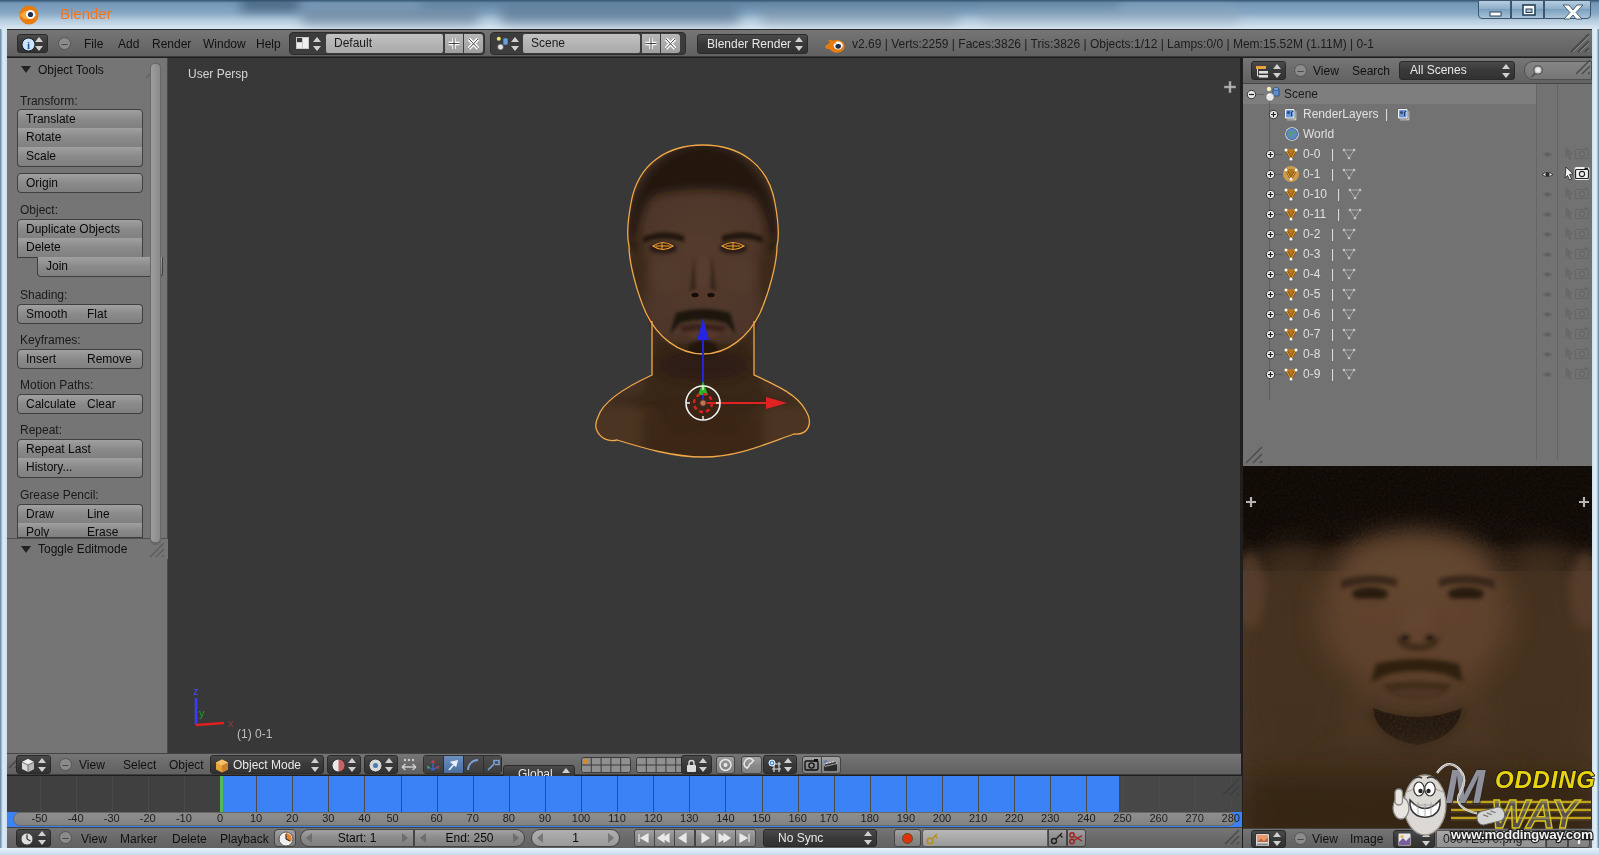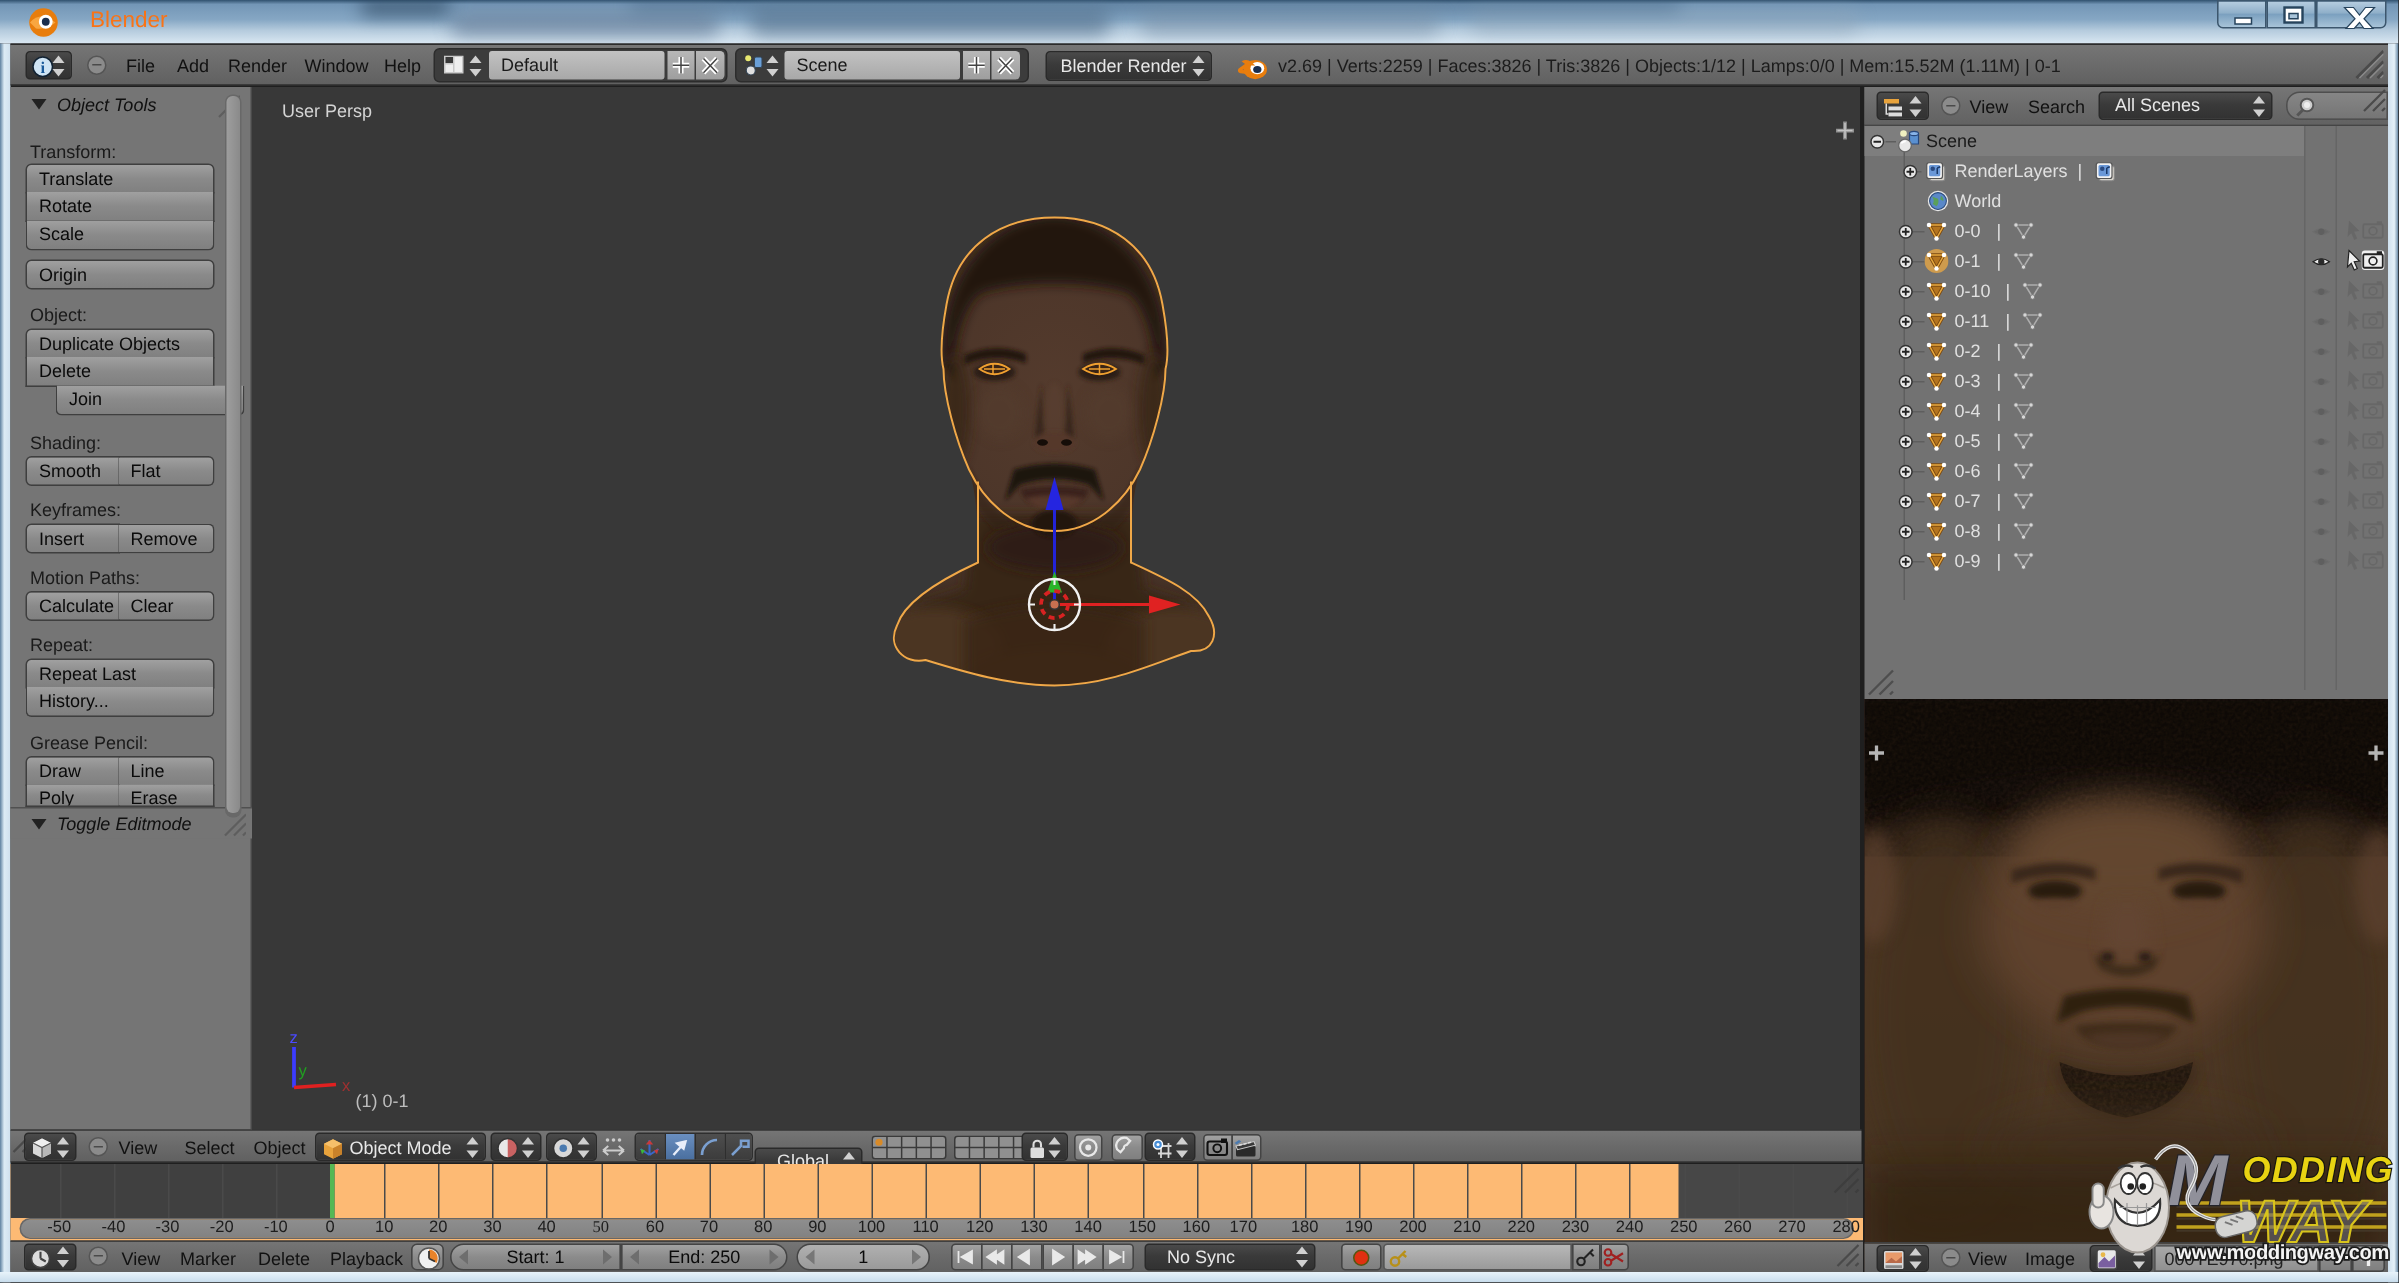--- a/index.html
+++ b/index.html
@@ -27,33 +27,33 @@
 .updown:before { content:""; position:absolute; left:0; top:0; border-left:4.5px solid transparent; border-right:4.5px solid transparent; border-bottom:5px solid #d0d0d0; }
 .updown:after { content:""; position:absolute; left:0; bottom:0; border-left:4.5px solid transparent; border-right:4.5px solid transparent; border-top:5px solid #d0d0d0; }
 .minus { width:13px; height:13px; border-radius:50%; background:#8b8b8b; border:1px solid #555; color:#333; font-size:11px; line-height:10px; text-align:center; }
 
 
 #infobar { left:7px; top:29px; width:1585px; height:28px; background:linear-gradient(#757575,#6a6a6a 55%,#616161); border-top:1px solid #2b2b2b; border-bottom:1px solid #3a3a3a;}
 #infobar .menutext { position:absolute; top:7px; }
 
 
 #toolshelf { left:7px; top:58px; width:161px; height:695px; background:#757575; border-right:1px solid #4a4a4a; }
-.panelhdr { font-size:12px; color:#101010;font-style:italic; }
+.panelhdr { font-size:12px; color:#101010; }
 .tbtn { position:absolute; left:10px; width:126px; height:20px; background:linear-gradient(#a0a0a0,#8a8a8a 50%,#808080); border:1px solid #3f3f3f; color:#0a0a0a; font-size:12px; padding-left:8px; line-height:18px; }
 .tlabel { position:absolute; left:13px; font-size:12px; color:#1a1a1a; }
 #tsscroll { left:143px; top:5px; width:11px; height:482px; background:#686868; border-radius:5px; }
 #tsscroll .thumb { position:absolute; left:1px; top:1px; width:9px; height:478px; background:linear-gradient(90deg,#9e9e9e,#8a8a8a); border-radius:4px; }
 
 
 #viewport { left:168px; top:58px; width:1072px; height:695px; background:#383838; }
 #vheader { left:7px; top:753px; width:1234px; height:22px; background:linear-gradient(#757575,#6a6a6a 50%,#616161); border-top:1px solid #434343; border-bottom:1px solid #3e3e3e; }
 #vheader .menutext { position:absolute; top:4px; }
 
 
-#timeline { left:7px; top:776px; width:1235px; height:51px; background:#fdba74; overflow:hidden;}
+#timeline { left:7px; top:776px; width:1235px; height:51px; background:#3b82f6; overflow:hidden;}
 #tlheader { left:7px; top:827px; width:1235px; height:21px; background:linear-gradient(#757575,#6a6a6a 50%,#616161); border-top:1px solid #404040; }
 #tlheader .menutext { position:absolute; top:4px; }
 .tick { position:absolute; top:0; width:1px; height:51px; background:#4a4a4a; }
 .tnum { position:absolute; top:36px; font-size:11px; color:#1d1d1d; }
 
 
 #outliner { left:1243px; top:58px; width:349px; height:408px; background:#727272; }
 #outhdr { left:0; top:0; width:349px; height:26px; background:linear-gradient(#767676,#6b6b6b 50%,#626262); border-bottom:1px solid #454545;}
 
 
@@ -476,21 +476,21 @@
         <div class="tnum" style="left:18.5px;width:28px;text-align:center;">-50</div>
         <div class="tnum" style="left:54.6px;width:28px;text-align:center;">-40</div>
         <div class="tnum" style="left:90.7px;width:28px;text-align:center;">-30</div>
         <div class="tnum" style="left:126.8px;width:28px;text-align:center;">-20</div>
         <div class="tnum" style="left:162.9px;width:28px;text-align:center;">-10</div>
         <div class="tnum" style="left:199.0px;width:28px;text-align:center;">0</div>
         <div class="tnum" style="left:235.1px;width:28px;text-align:center;">10</div>
         <div class="tnum" style="left:271.2px;width:28px;text-align:center;">20</div>
         <div class="tnum" style="left:307.3px;width:28px;text-align:center;">30</div>
         <div class="tnum" style="left:343.4px;width:28px;text-align:center;">40</div>
-        <div class="tnum" style="left:379.5px;width:28px;text-align:center;font-family:Liberation Serif, serif;">50</div>
+        <div class="tnum" style="left:379.5px;width:28px;text-align:left;">50</div>
         <div class="tnum" style="left:415.6px;width:28px;text-align:center;">60</div>
         <div class="tnum" style="left:451.7px;width:28px;text-align:center;">70</div>
         <div class="tnum" style="left:487.8px;width:28px;text-align:center;">80</div>
         <div class="tnum" style="left:523.9px;width:28px;text-align:center;">90</div>
         <div class="tnum" style="left:560.0px;width:28px;text-align:center;">100</div>
         <div class="tnum" style="left:596.1px;width:28px;text-align:center;">110</div>
         <div class="tnum" style="left:632.2px;width:28px;text-align:center;">120</div>
         <div class="tnum" style="left:668.3px;width:28px;text-align:center;">130</div>
         <div class="tnum" style="left:704.4px;width:28px;text-align:center;">140</div>
         <div class="tnum" style="left:740.5px;width:28px;text-align:center;">150</div>

